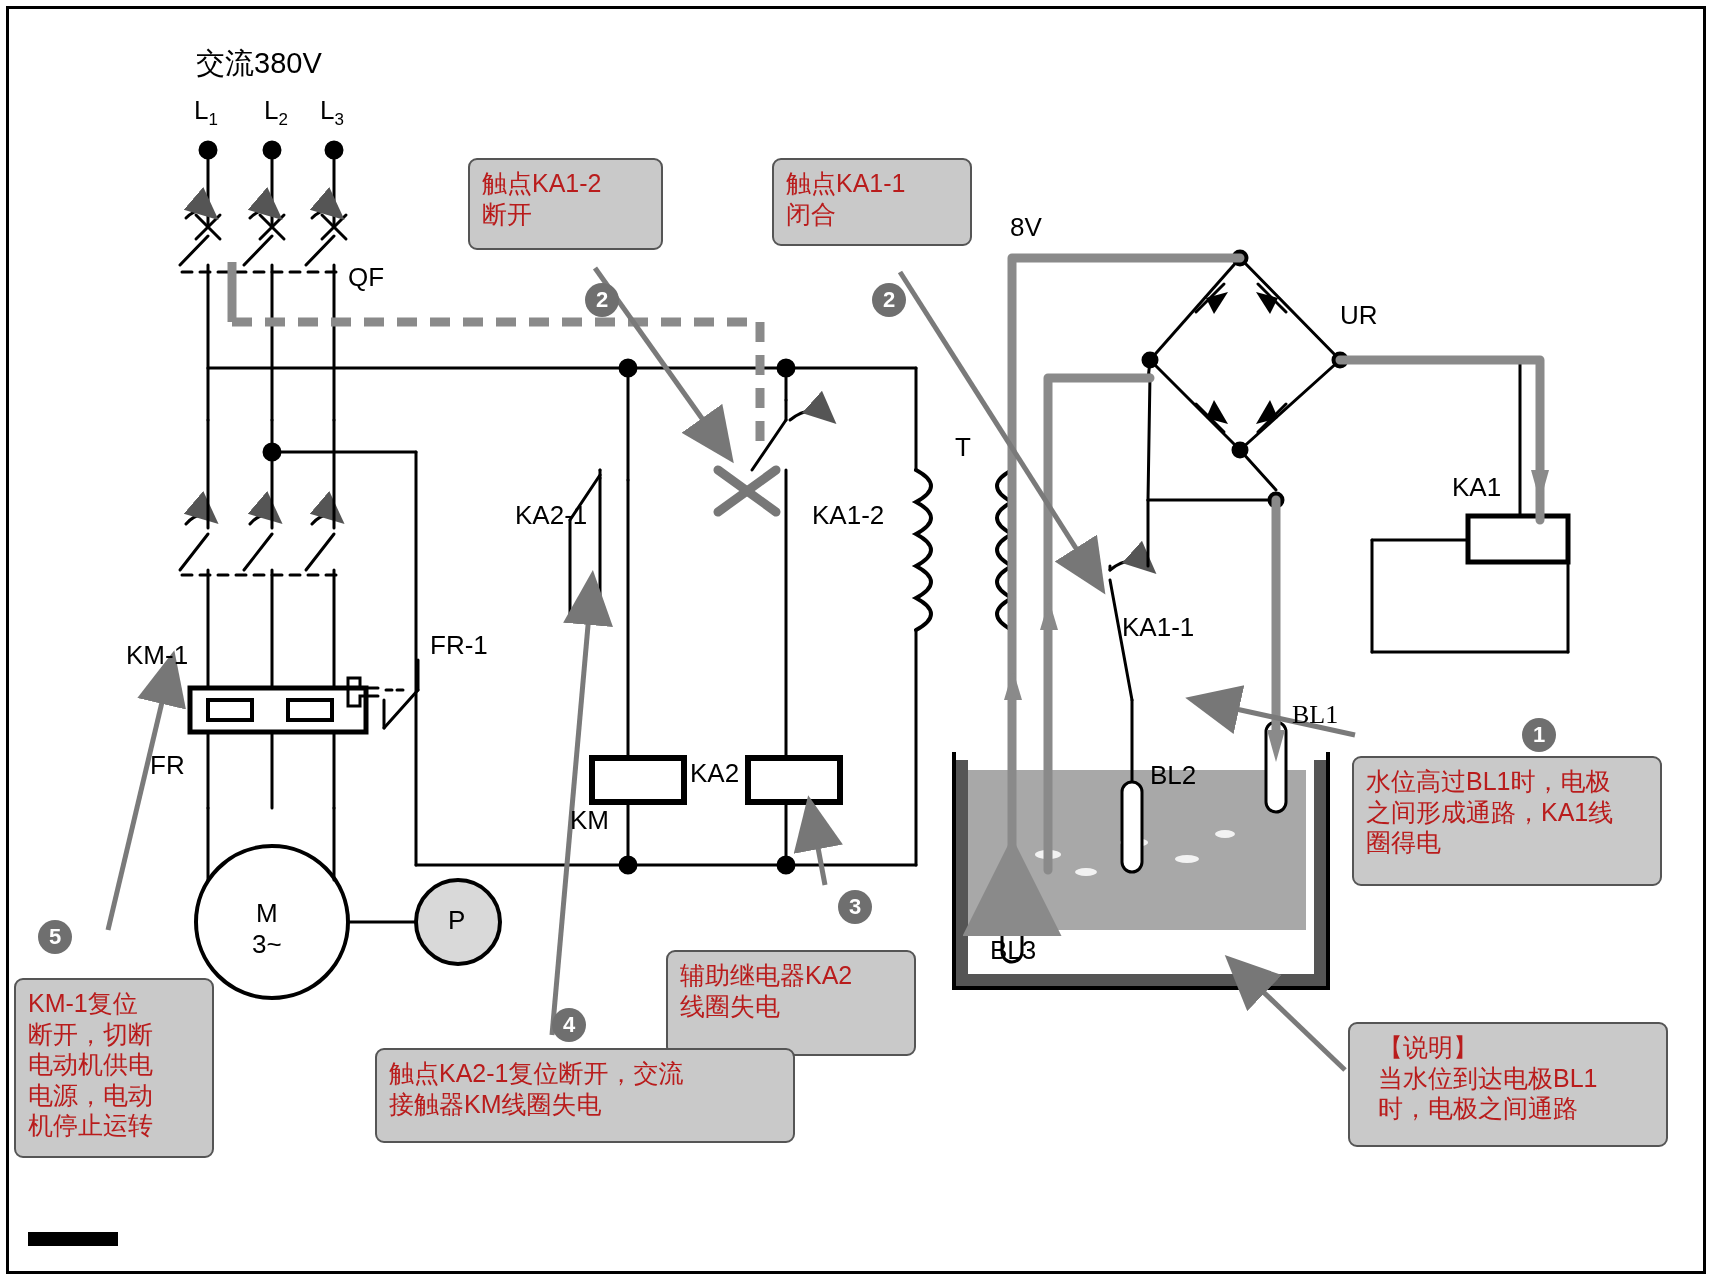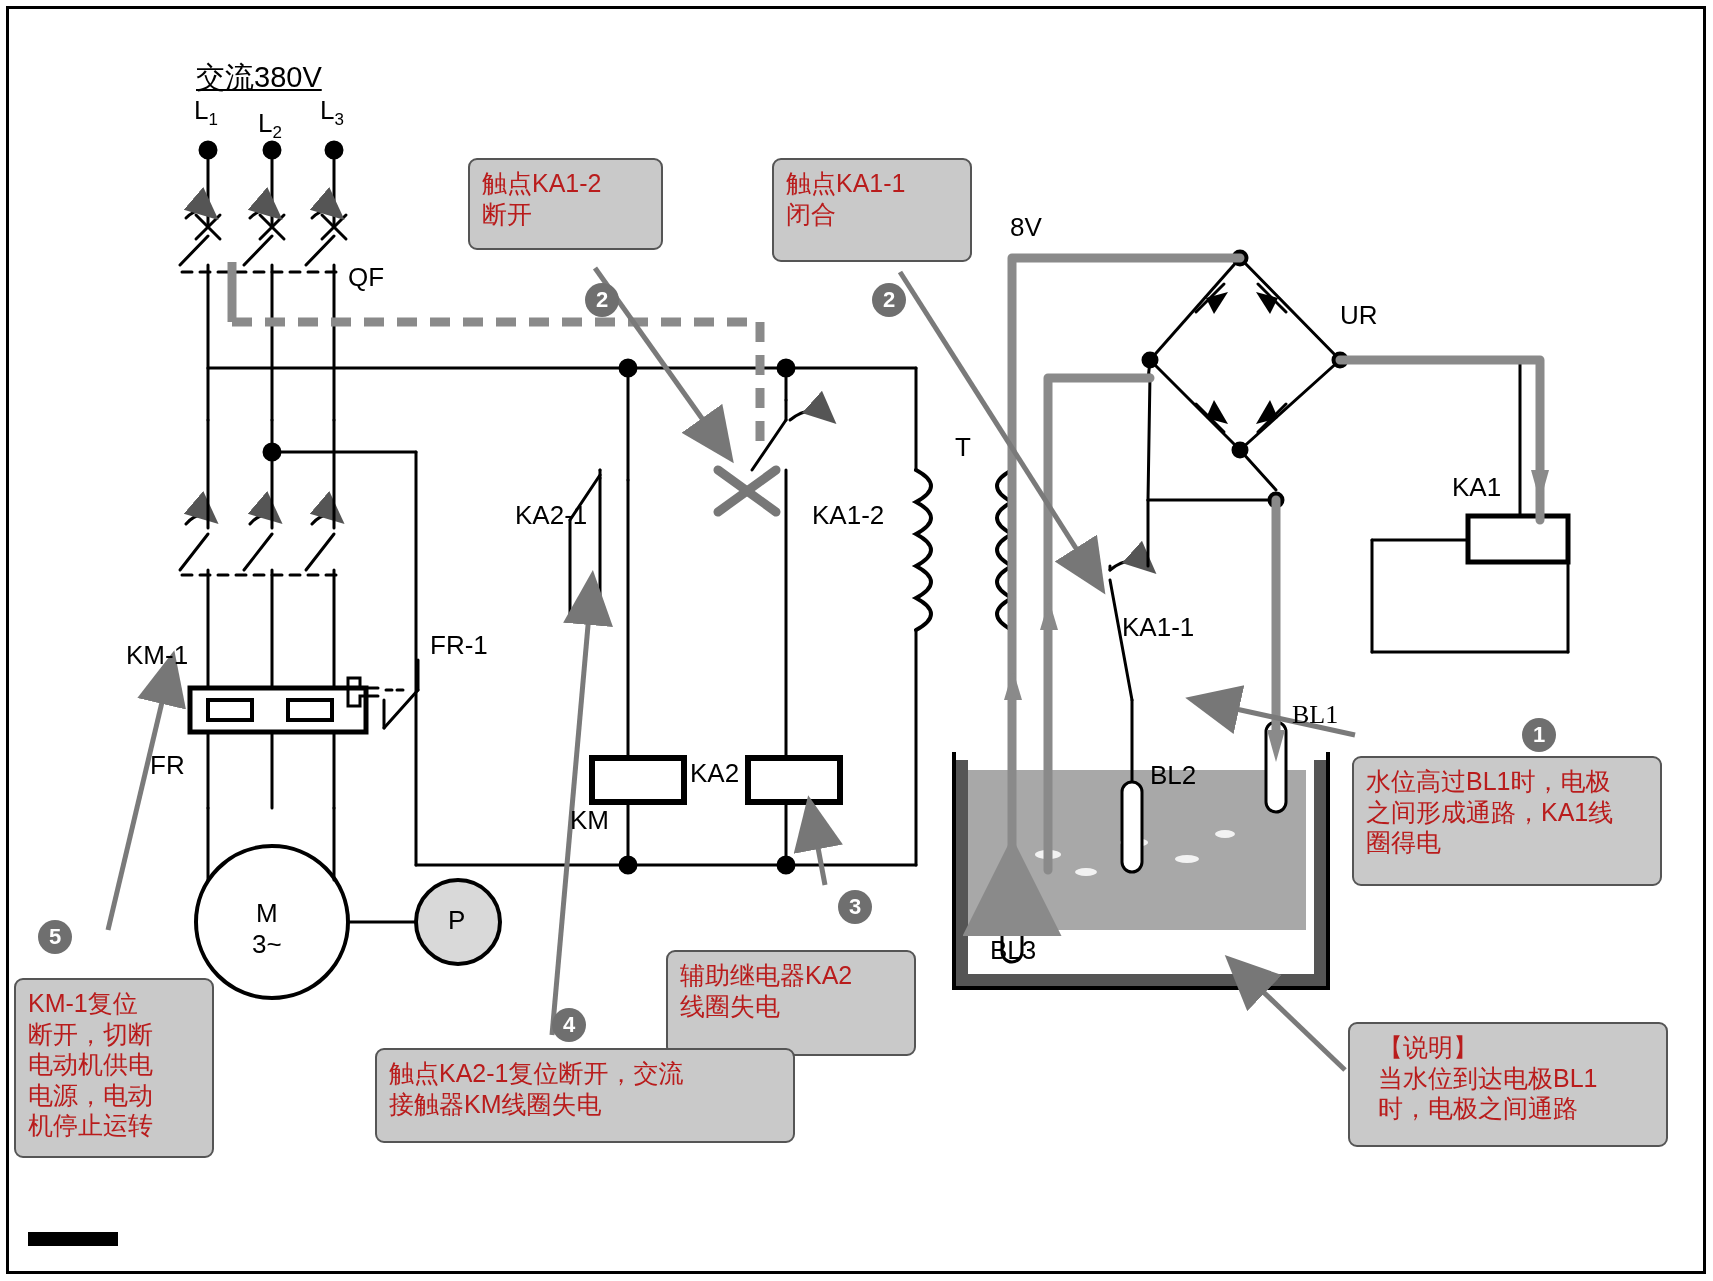--- a/index.html
+++ b/index.html
@@ -240,23 +240,23 @@
       <path d="M595,268 L728,455" marker-end="url(#arrGray)"></path>
       <path d="M900,272 L1100,586" marker-end="url(#arrGray)"></path>
       <path d="M1355,735 L1195,700" marker-end="url(#arrGray)"></path>
       <path d="M825,885 L810,805" marker-end="url(#arrGray)"></path>
       <path d="M552,1035 L592,580" marker-end="url(#arrGray)"></path>
       <path d="M108,930 L172,660" marker-end="url(#arrGray)"></path>
       <path d="M1345,1070 L1232,962" marker-end="url(#arrGray)"></path>
     </g>
   </svg>
 
-  <div class="lbl" style="left:196px;top:58px;font-size:29px;text-decoration:underline;">交流380V</div>
+  <div class="lbl" style="left:196px;top:44px;font-size:29px;">交流380V</div>
   <div class="lbl" style="left:194px;top:95px;"><span>L</span><span class="sub">1</span></div>
-  <div class="lbl" style="left:258px;top:95px;margin-top:13px;"><span>L</span><span class="sub">2</span></div>
+  <div class="lbl" style="left:264px;top:95px;"><span>L</span><span class="sub">2</span></div>
   <div class="lbl" style="left:320px;top:95px;"><span>L</span><span class="sub">3</span></div>
   <div class="lbl" style="left:348px;top:262px;">QF</div>
   <div class="lbl" style="left:126px;top:640px;">KM-1</div>
   <div class="lbl" style="left:430px;top:630px;">FR-1</div>
   <div class="lbl" style="left:150px;top:750px;">FR</div>
   <div class="lbl" style="left:252px;top:898px;text-align:center;">
     <div>M</div>
     <div>3~</div>
   </div>
   <div class="lbl" style="left:448px;top:905px;">P</div>
@@ -270,21 +270,21 @@
   <div class="lbl" style="left:1452px;top:472px;">KA1</div>
   <div class="lbl" style="left:1122px;top:612px;">KA1-1</div>
   <div class="lbl" style="left:1292px;top:700px;font-family:Liberation Serif, serif;">BL1</div>
   <div class="lbl" style="left:1150px;top:760px;">BL2</div>
   <div class="lbl" style="left:990px;top:935px;">BL3</div>
 
   <div class="callout" style="left:468px;top:158px;width:195px;height:92px;">触点KA1-2
 断开</div>
   <div class="badge" style="left:585px;top:283px;">2</div>
 
-  <div class="callout" style="left:772px;top:158px;width:200px;height:104px;">触点KA1-1
+  <div class="callout" style="left:772px;top:158px;width:200px;height:88px;">触点KA1-1
 闭合</div>
   <div class="badge" style="left:872px;top:283px;">2</div>
 
   <div class="callout" style="left:1352px;top:756px;width:310px;height:130px;">水位高过BL1时，电极
 之间形成通路，KA1线
 圈得电</div>
   <div class="badge" style="left:1522px;top:718px;">1</div>
 
   <div class="callout" style="left:666px;top:950px;width:250px;height:106px;">辅助继电器KA2
 线圈失电</div>

